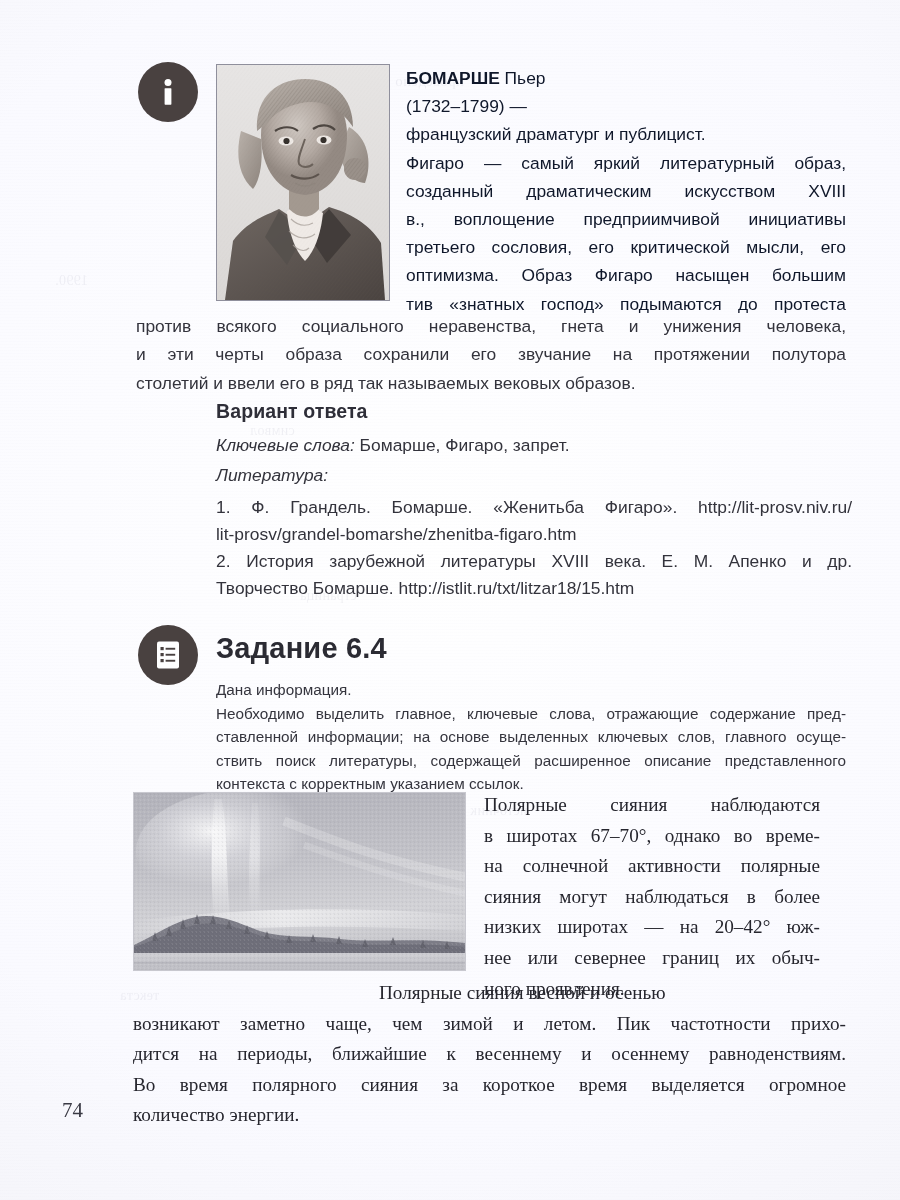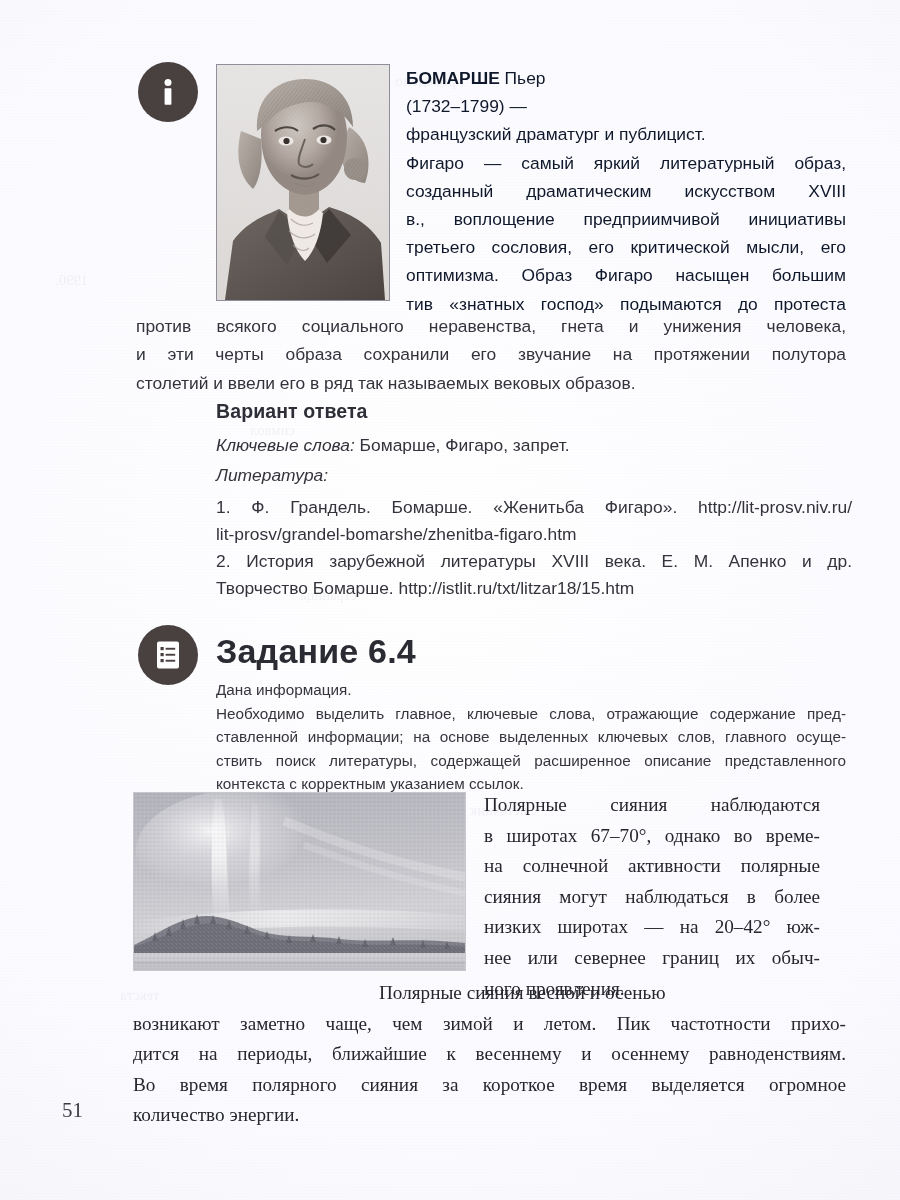--- a/index.html
+++ b/index.html
@@ -166,21 +166,21 @@
     text-align: justify;
     text-align-last: justify;
     white-space: normal;
   }
 
   
   .task-title {
     position: absolute;
     left: 216px;
     top: 632px;
-    font-size: 34px;
+    font-size: 29px;
     font-weight: bold;
     color: #2b2b33;
     letter-spacing: .2px;
   }
   .task-body {
     position: absolute;
     left: 216px;
     top: 678px;
     width: 630px;
     font-size: 15.3px;
@@ -479,15 +479,15 @@
   </div>
 
   <div class="aur-full">
     <span class="ln indent">Полярные сияния весной и осенью</span>
     <span class="ln just">возникают заметно чаще, чем зимой и летом. Пик частотности прихо-</span>
     <span class="ln just">дится на периоды, ближайшие к весеннему и осеннему равноденствиям.</span>
     <span class="ln just">Во время полярного сияния за короткое время выделяется огромное</span>
     <span class="ln">количество энергии.</span>
   </div>
 
-  <div class="pageno">51</div>
+  <div class="pageno">74</div>
 
 </div>
 
 </body></html>

